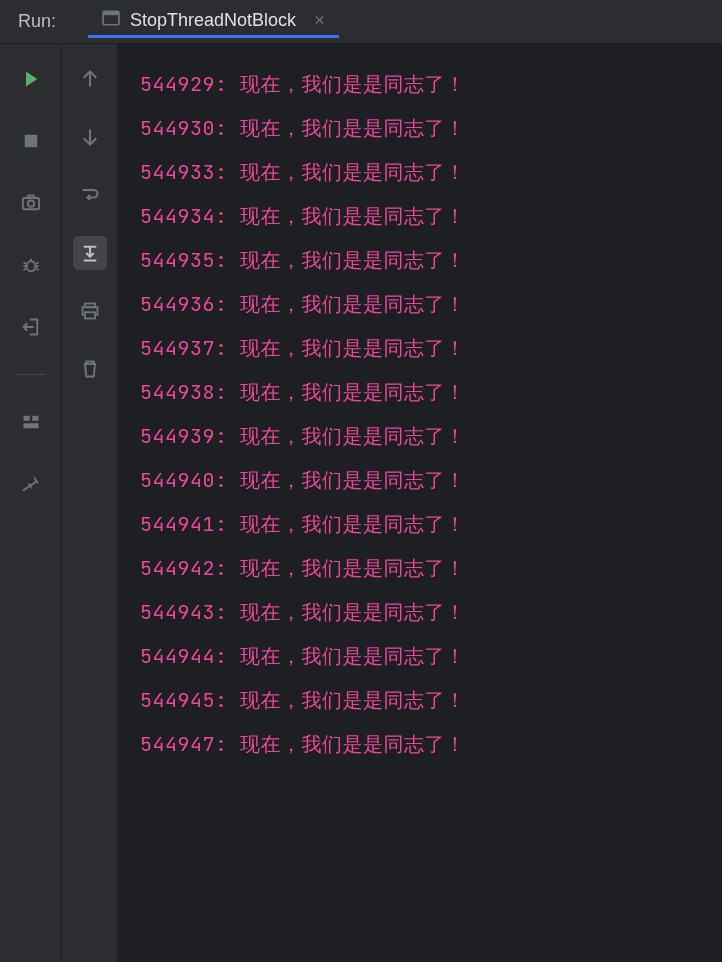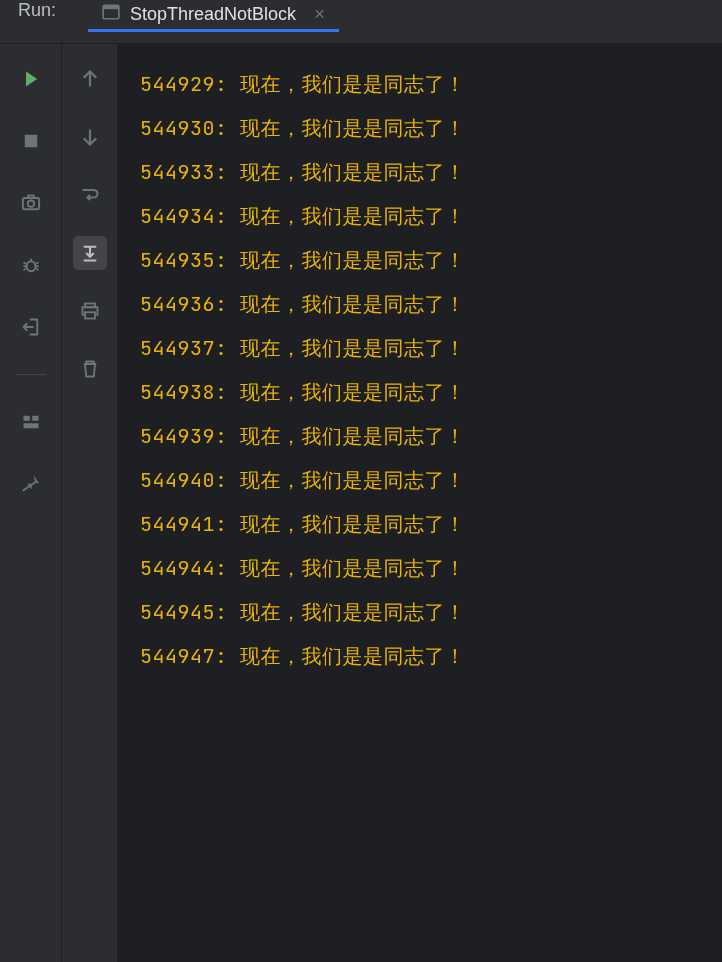--- a/index.html
+++ b/index.html
@@ -10,21 +10,21 @@
     body {
       background: #2b2d30;
       font-family: -apple-system, BlinkMacSystemFont, 'Segoe UI', sans-serif;
       width: 722px;
       height: 962px;
       overflow: hidden;
       color: #bcbec4;
     }
     .header {
       display: flex;
-      align-items: flex-start;
+      align-items: center;
       height: 44px;
       background: #2b2d30;
       border-bottom: 1px solid #1e1f22;
       padding-left: 18px;
     }
     .run-label {
       color: #bcbec4;
       font-size: 18px;
       margin-right: 32px;
     }
@@ -99,21 +99,21 @@
       background: #1e1f22;
       padding: 18px 0 0 22px;
       font-family: 'JetBrains Mono', 'Consolas', 'Monaco', monospace;
       font-size: 20px;
       line-height: 44px;
       color: #bcbec4;
       overflow: hidden;
       white-space: nowrap;
     }
     .console-line {
-      color: #eab308;
+      color: #ec4899;
       letter-spacing: 0.5px;
     }
   </style>
 </head>
 <body>
 
 <div class="header">
   <span class="run-label">Run:</span>
   <div class="tab">
     <span class="tab-icon">
@@ -212,17 +212,19 @@
     <div class="console-line">544930: 现在，我们是是同志了！</div>
     <div class="console-line">544933: 现在，我们是是同志了！</div>
     <div class="console-line">544934: 现在，我们是是同志了！</div>
     <div class="console-line">544935: 现在，我们是是同志了！</div>
     <div class="console-line">544936: 现在，我们是是同志了！</div>
     <div class="console-line">544937: 现在，我们是是同志了！</div>
     <div class="console-line">544938: 现在，我们是是同志了！</div>
     <div class="console-line">544939: 现在，我们是是同志了！</div>
     <div class="console-line">544940: 现在，我们是是同志了！</div>
     <div class="console-line">544941: 现在，我们是是同志了！</div>
+    <div class="console-line">544942: 现在，我们是是同志了！</div>
+    <div class="console-line">544943: 现在，我们是是同志了！</div>
     <div class="console-line">544944: 现在，我们是是同志了！</div>
     <div class="console-line">544945: 现在，我们是是同志了！</div>
     <div class="console-line">544947: 现在，我们是是同志了！</div>
   </div>
 </div>
 
 </body></html>

